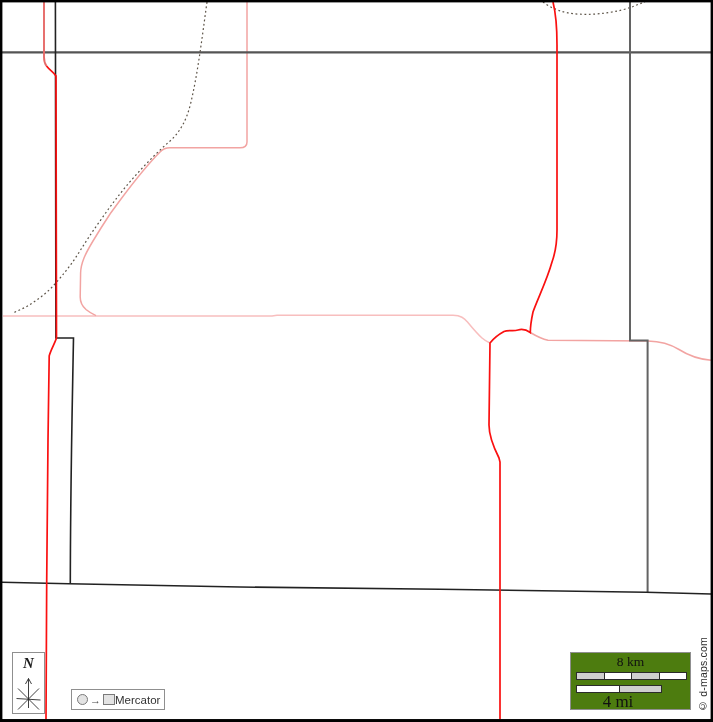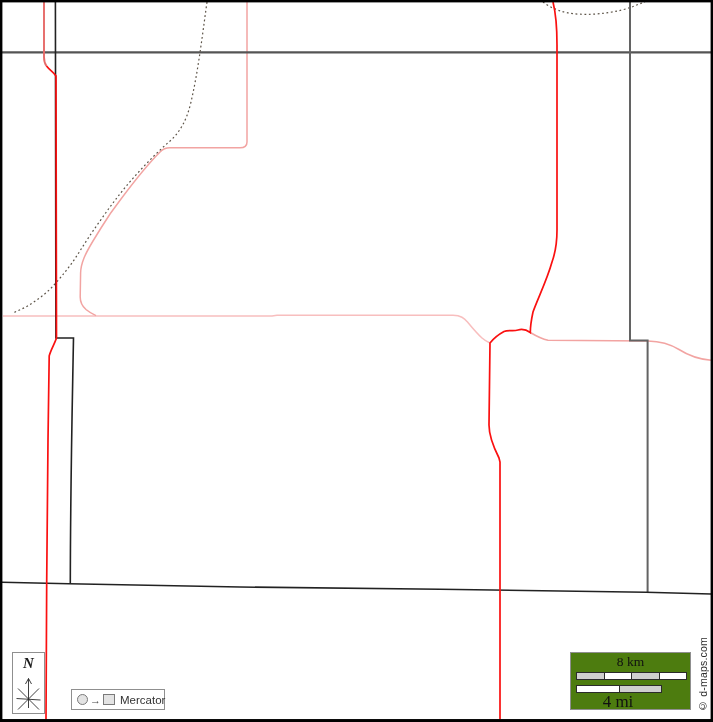--- a/index.html
+++ b/index.html
@@ -44,21 +44,21 @@
   }
   .merc-box .circ{
     width:9px;height:9px;border:1.4px solid #7a7a7a;border-radius:50%;
     background:var(--c-marker-fill);display:inline-block;flex:none;
   }
   .merc-box .arrow{font-size:11px;color:#444;margin:0 2px;line-height:10px;flex:none;}
   .merc-box .sq{
     width:10px;height:9px;border:1.4px solid #7a7a7a;
     background:var(--c-marker-fill);display:inline-block;flex:none;
   }
-  .merc-box .merc-label{font-size:11.5px;color:#333;margin-left:5px;flex:none;}
+  .merc-box .merc-label{font-size:11.5px;color:#333;flex:none;}
 
   
   .scale-box{
     position:absolute;left:570px;top:652px;width:119px;height:56px;
     border:1px solid var(--c-legend-border);background:#4d7c0f;
   }
   .scale-box .km-label{
     position:absolute;top:1px;left:5px;width:109px;text-align:center;
     font-family:"Liberation Serif", serif;font-size:13.5px;color:#111;
   }

